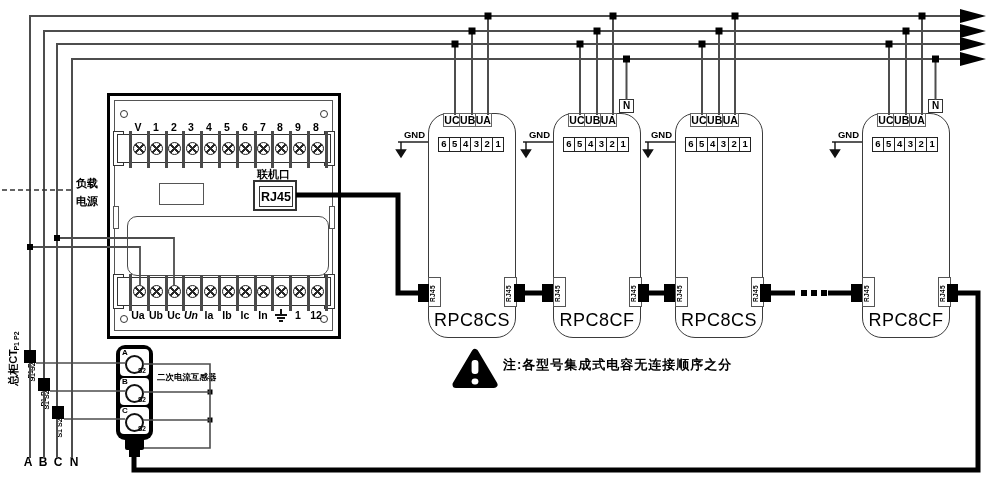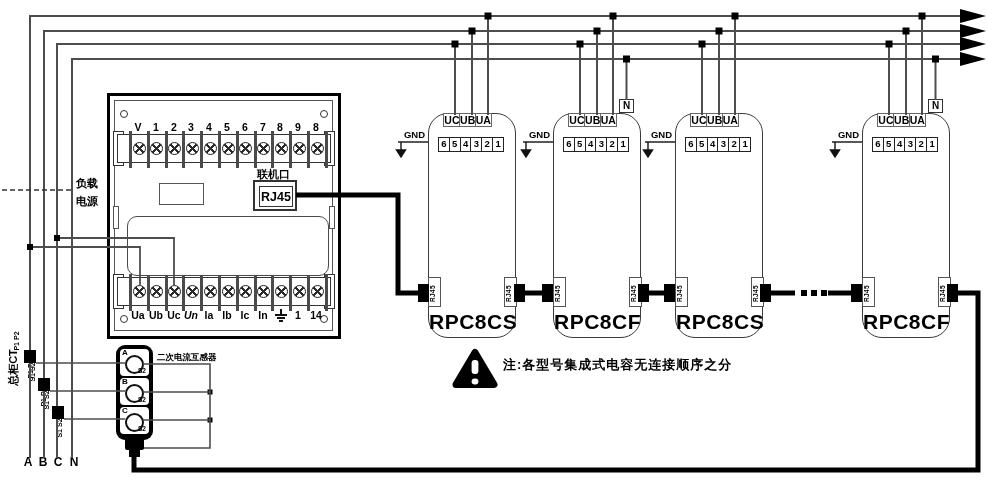--- a/index.html
+++ b/index.html
@@ -37,22 +37,22 @@
   .pinrow{position:absolute;left:9px;top:23px;width:66px;height:15px;border:1.4px solid #222;
           background:#fff;display:flex;box-sizing:border-box;}
   .pinrow span{flex:1;border-left:1.3px solid #222;text-align:center;font-weight:bold;font-size:9.5px;line-height:12px;}
   .pinrow span:first-child{border-left:none;}
   .gnd{position:absolute;left:-50px;top:15px;width:46px;text-align:right;font-weight:bold;font-size:9.5px;}
   .nbox{position:absolute;left:65px;top:-15px;width:15px;height:14px;border:1.6px solid #333;background:#fff;
         text-align:center;font-weight:bold;font-size:10px;line-height:12px;box-sizing:border-box;}
   .sidejack{position:absolute;top:163px;width:13px;height:30px;border:1.5px solid #555;background:#fff;box-sizing:border-box;}
   .sidejack i{position:absolute;left:-8.5px;top:8.5px;display:block;width:30px;height:13px;
       transform:rotate(-90deg);font-style:normal;font-weight:bold;font-size:6.5px;text-align:center;letter-spacing:.3px;}
-  .modname{position:absolute;left:0;top:196px;width:100%;text-align:center;font-weight:bold;
-           font-size:21px;letter-spacing:.5px;}
+  .modname{position:absolute;left:0;top:196px;width:100%;text-align:center;font-weight:normal;
+           font-size:18px;letter-spacing:.5px;}
 
   
   .xf-outer{background:#000;border-radius:9px;}
   .xf-cell{position:absolute;background:#fff;border-radius:4px;}
   .xf-circle{position:absolute;width:19px;height:19px;border:2.3px solid #111;border-radius:50%;background:#fff;box-sizing:border-box;}
   .rot{position:absolute;transform:rotate(-90deg);font-weight:bold;white-space:nowrap;text-align:center;}
 
   .earth{position:absolute;left:274px;top:309px;width:14px;height:13px;}
   .earth div{position:absolute;background:#111;left:50%;}
   .earth .ev{width:2px;height:5px;top:0;margin-left:-1px;}
@@ -150,21 +150,21 @@
     <span class="t-label" style="left:216px;top:309px;">Ib</span>
     <span class="t-label" style="left:234px;top:309px;">Ic</span>
     <span class="t-label" style="left:252px;top:309px;">In</span>
     <span class="earth">
         <div class="ev"></div>
         <div class="e1"></div>
         <div class="e2"></div>
         <div class="e3"></div>
       </span>
     <span class="t-label" style="left:287px;top:309px;">1</span>
-    <span class="t-label" style="left:305px;top:309px;">14</span>
+    <span class="t-label" style="left:305px;top:309px;">12</span>
 
     <div class="abs win" style="left:159px;top:183px;width:45px;height:22px;"></div>
     <div class="txt" style="left:257px;top:167px;font-size:11px;">联机口</div>
     <div class="abs rj45-outer" style="left:253px;top:180px;width:44px;height:31px;">
       <div class="abs rj45-inner" style="left:4px;top:4px;width:34px;height:21px;">RJ45</div>
     </div>
     <div class="abs panel" style="left:127px;top:216px;width:202px;height:60px;"></div>
     <div class="abs tab" style="left:113px;top:206px;width:6px;height:23px;"></div>
     <div class="abs tab" style="left:329px;top:206px;width:6px;height:23px;"></div>
 
@@ -193,21 +193,21 @@
       <div class="xf-circle" style="left:8.5px;top:9.5px;"></div>
       <div class="xf-circle" style="left:8.5px;top:38.5px;"></div>
       <div class="xf-circle" style="left:8.5px;top:67.5px;"></div>
       <span class="txt" style="left:6px;top:3px;font-size:8px;">A</span>
       <span class="txt" style="left:6px;top:32px;font-size:8px;">B</span>
       <span class="txt" style="left:6px;top:61px;font-size:8px;">C</span>
       <span class="txt" style="left:22px;top:22px;font-size:6.5px;">S2</span>
       <span class="txt" style="left:22px;top:51px;font-size:6.5px;">S2</span>
       <span class="txt" style="left:22px;top:80px;font-size:6.5px;">S2</span>
     </div>
-    <div class="txt" style="left:156px;top:352px;font-size:8.5px;background:#fff;padding:0 1px;">二次电流互感器</div>
+    <div class="txt" style="left:156px;top:372px;font-size:8.5px;background:#fff;padding:0 1px;">二次电流互感器</div>
 
     <div class="module" style="left:428px;">
       <div class="gnd">GND</div>
       <div class="ucrow">
         <span>UC</span>
           <span>UB</span>
           <span>UA</span>
       </div>
       <div class="pinrow">
         <span>6</span>

